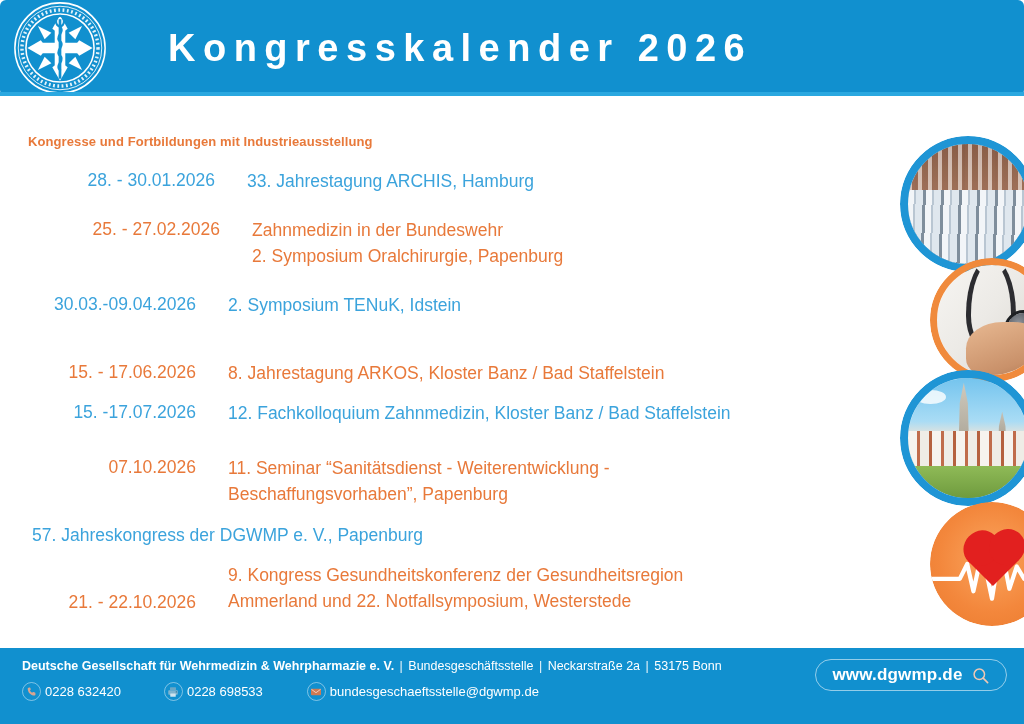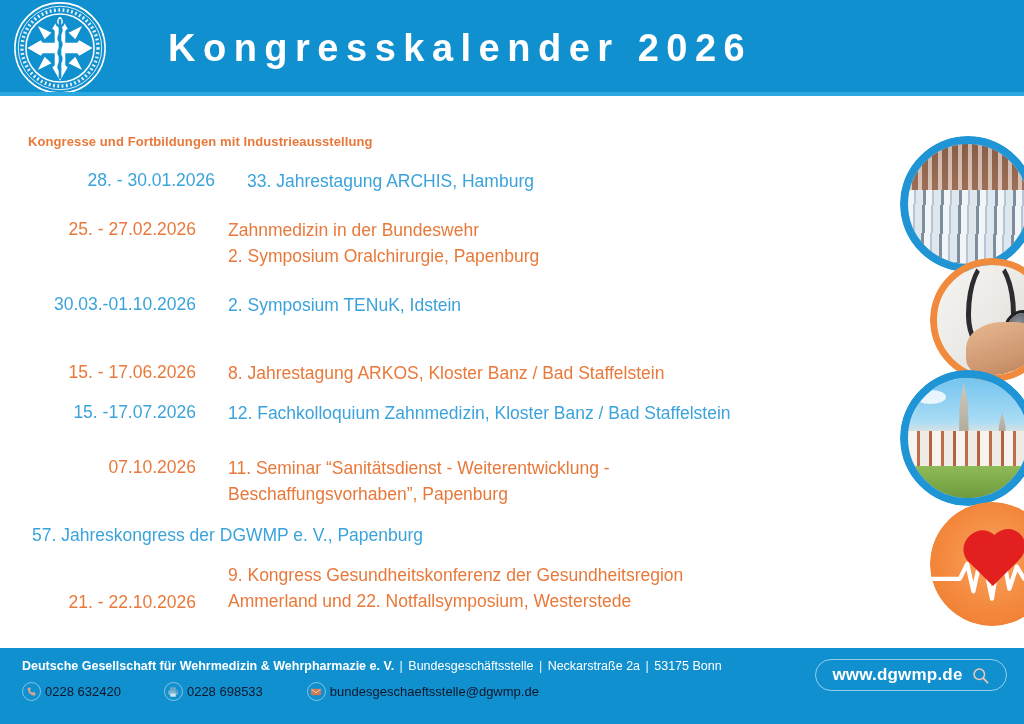--- a/index.html
+++ b/index.html
@@ -23,20 +23,21 @@
 
   
   .header {
     position: absolute;
     left: 0; top: 0;
     width: 1024px;
     height: 96px;
     background: #1190cf;
     display: flex;
     align-items: center;
+    border-radius: 6px;
   }
 
   .logo-wrap {
     width: 120px;
     height: 96px;
     display: flex;
     align-items: center;
     justify-content: center;
     flex: 0 0 120px;
   }
@@ -260,21 +261,21 @@
 
   .footer-contacts {
     position: absolute;
     left: 22px; top: 34px;
     display: flex;
     align-items: center;
   }
   .contact {
     display: flex;
     align-items: center;
-    color: #0f172a;
+    color: #ffffff;
     font-size: 13px;
     white-space: nowrap;
   }
   .contact .cicon {
     width: 19px; height: 19px;
     border-radius: 50%;
     border: 1.4px solid rgba(255,255,255,.45);
     display: flex; align-items: center; justify-content: center;
     margin-right: 4px;
     flex: 0 0 19px;
@@ -343,30 +344,30 @@
 
   <div class="schedule">
 
     <div class="row blue" style="margin-top:0px;padding-left:19px;">
       <div class="date">28. - 30.01.2026</div>
       <div class="title">
         <span class="line">33. Jahrestagung ARCHIS, Hamburg</span>
       </div>
     </div>
 
-    <div class="row orange" style="margin-top:23px;">
+    <div class="row orange" style="margin-top:23px;margin-left:24px;">
       <div class="date">25. - 27.02.2026</div>
       <div class="title">
         <span class="line">Zahnmedizin in der Bundeswehr</span>
         <span class="line">2. Symposium Oralchirurgie, Papenburg</span>
       </div>
     </div>
 
     <div class="row blue" style="margin-top:23px;">
-      <div class="date">30.03.-01.10.2026</div>
+      <div class="date">30.03.-09.04.2026</div>
       <div class="title">
         <span class="line">2. Symposium TENuK, Idstein</span>
       </div>
     </div>
 
     <div class="row orange" style="margin-top:42px;">
       <div class="date">15. - 17.06.2026</div>
       <div class="title">
         <span class="line">8. Jahrestagung ARKOS, Kloster Banz / Bad Staffelstein</span>
       </div>

